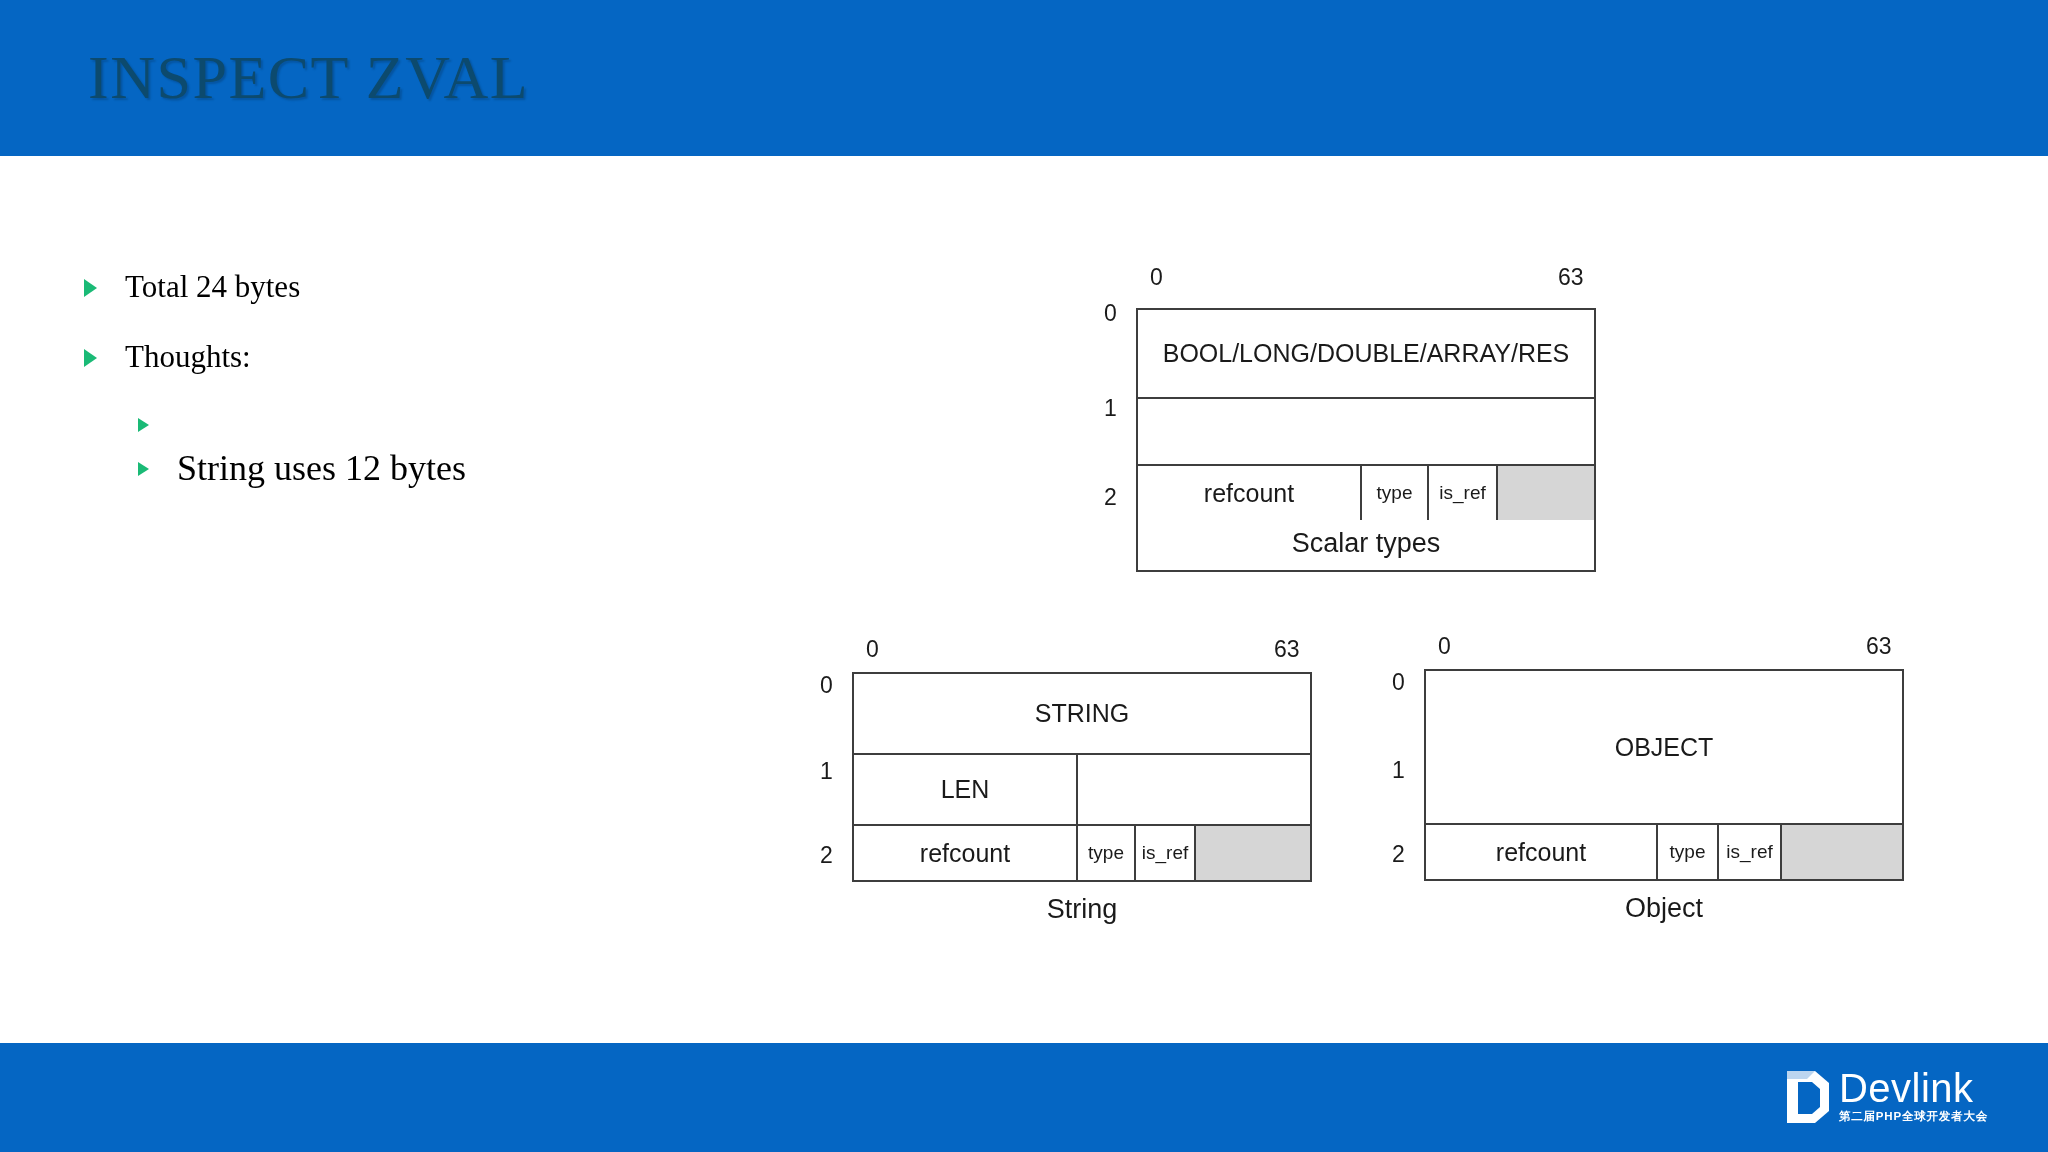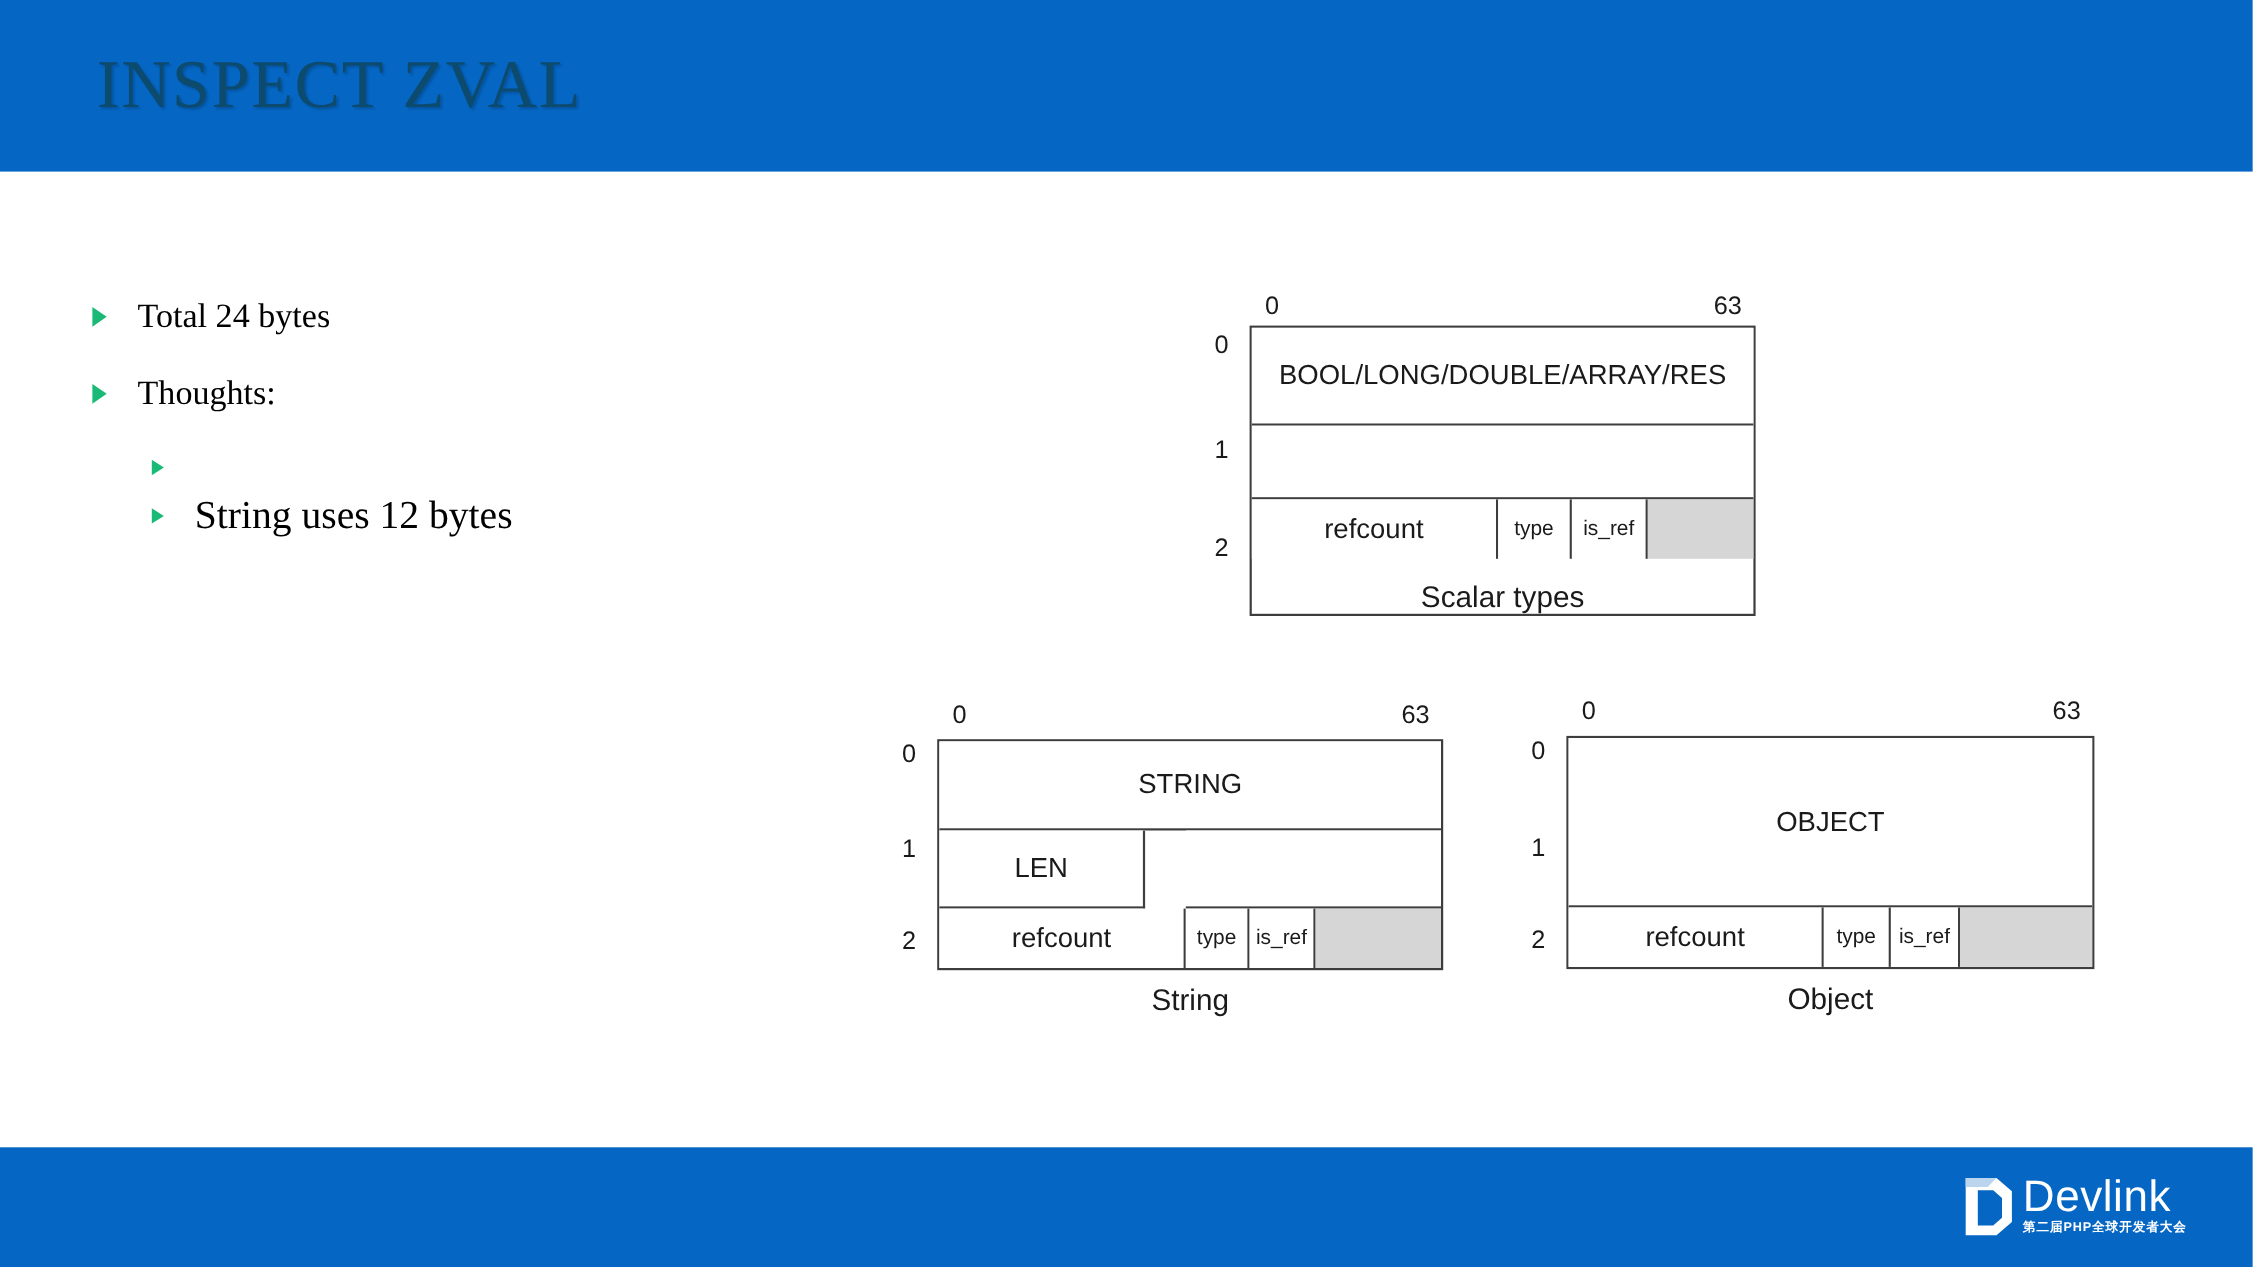--- a/index.html
+++ b/index.html
@@ -210,21 +210,21 @@
 
 <div class="diagram" style="left:1136px; top:272px; width:460px;">
 
   <div class="col-label" style="left:14px; top:-8px;">0</div>
   <div class="col-label" style="left:422px; top:-8px;">63</div>
 
   <div class="row-label" style="left:-32px; top:28px;">0</div>
   <div class="row-label" style="left:-32px; top:123px;">1</div>
   <div class="row-label" style="left:-32px; top:212px;">2</div>
 
-  <div class="diag-grid" style="margin-top:24px; width:460px; height:264px;">
+  <div class="diag-grid" style="margin-top:36px; width:460px; height:264px;">
     <div class="cell bd-b lbl-big" style="left:0; top:0; width:456px; height:89px;">BOOL/LONG/DOUBLE/ARRAY/RES</div>
     <div class="cell bd-b" style="left:0; top:89px; width:456px; height:67px;"></div>
     <div class="cell bd-r lbl-big" style="left:0; top:156px; width:224px; height:54px;">refcount</div>
     <div class="cell bd-r lbl-small" style="left:224px; top:156px; width:67px; height:54px;">type</div>
     <div class="cell bd-r lbl-small" style="left:291px; top:156px; width:69px; height:54px;">is_ref</div>
     <div class="cell gray" style="left:360px; top:156px; width:96px; height:54px;"></div>
   </div>
 
   <div class="caption" style="top:256px;">Scalar types</div>
 </div>
@@ -233,21 +233,21 @@
 
   <div class="col-label" style="left:14px; top:-12px;">0</div>
   <div class="col-label" style="left:422px; top:-12px;">63</div>
 
   <div class="row-label" style="left:-32px; top:24px;">0</div>
   <div class="row-label" style="left:-32px; top:110px;">1</div>
   <div class="row-label" style="left:-32px; top:194px;">2</div>
 
   <div class="diag-grid" style="margin-top:24px; width:460px; height:210px;">
     <div class="cell bd-b lbl-big" style="left:0; top:0; width:456px; height:81px;">STRING</div>
-    <div class="cell bd-r bd-b lbl-big" style="left:0; top:81px; width:187px; height:71px;">LEN</div>
+    <div class="cell bd-r bd-b lbl-big" style="left:0; top:81px; width:224px; height:71px;">LEN</div>
     <div class="cell bd-b" style="left:224px; top:81px; width:232px; height:71px;"></div>
     <div class="cell bd-r lbl-big" style="left:0; top:152px; width:224px; height:54px;">refcount</div>
     <div class="cell bd-r lbl-small" style="left:224px; top:152px; width:58px; height:54px;">type</div>
     <div class="cell bd-r lbl-small" style="left:282px; top:152px; width:60px; height:54px;">is_ref</div>
     <div class="cell gray" style="left:342px; top:152px; width:114px; height:54px;"></div>
   </div>
 
   <div class="caption" style="top:246px;">String</div>
 </div>
 

